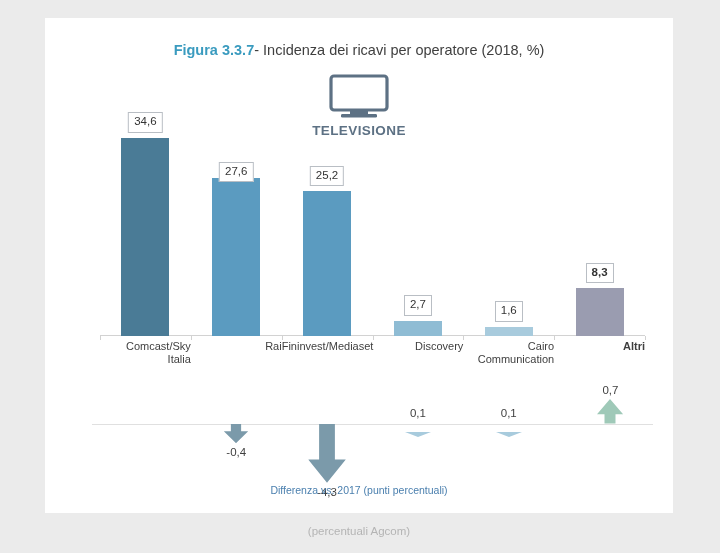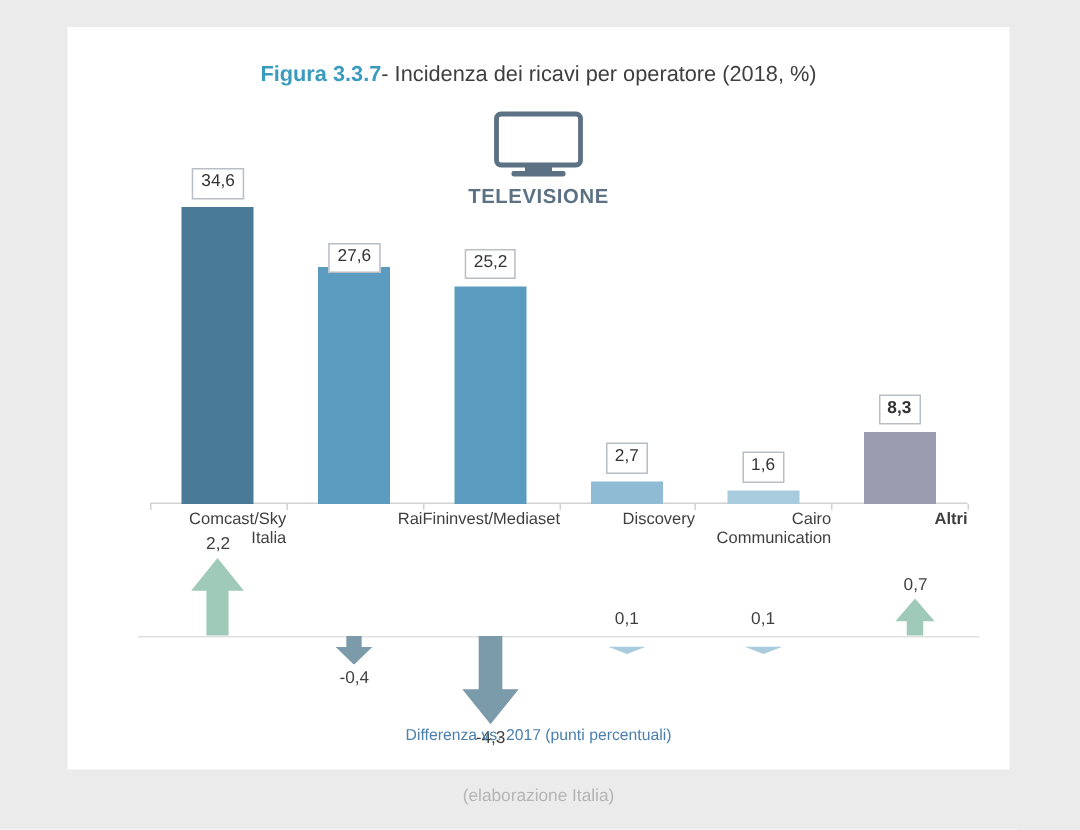--- a/index.html
+++ b/index.html
@@ -244,26 +244,20 @@
       <div class="cat" style="left: 0px; width: 90.8333px;">Comcast/Sky Italia</div>
       <div class="cat" style="left: 90.8333px; width: 90.8333px;">Rai</div>
       <div class="cat" style="left: 181.667px; width: 90.8333px;">Fininvest/Mediaset</div>
       <div class="cat" style="left: 272.5px; width: 90.8333px;">Discovery</div>
       <div class="cat" style="left: 363.333px; width: 90.8333px;">Cairo Communication</div>
       <div class="cat" style="left: 454.167px; width: 90.8333px; font-weight: bold;">Altri</div>
     </div>
 
   <div class="delta">
     <div class="delta-axis"></div>
-  <div class="delta-slot" style="left: 0px; width: 90.8333px;">
-        <div class="arrow-wrap" style="top: 2.4px;"><svg width="35.2" height="51.6" viewBox="0 0 35.2 51.6">
-            <path d="M 17.6 0 L 35.2 21.824 L 24.992000000000004 21.824 L 24.992000000000004 51.6 L 10.208000000000002 51.6 L 10.208000000000002 21.824 L 0 21.824 Z" fill="#9fc9b8"></path>
-          </svg></div>
-        <div class="delta-val" style="top: -12.6px;">2,2</div>
-      </div>
       <div class="delta-slot" style="left: 90.8333px; width: 90.8333px;">
         <div class="arrow-wrap" style="top: 54px;"><svg width="24.4" height="19.2" viewBox="0 0 24.4 19.2">
             <path d="M 12.2 19.2 L 0 7.295999999999999 L 7.076 7.295999999999999 L 7.076 0 L 17.323999999999998 0 L 17.323999999999998 7.295999999999999 L 24.4 7.295999999999999 Z" fill="#7b9aaa"></path>
           </svg></div>
         <div class="delta-val" style="top: 76.2px;">-0,4</div>
       </div>
       <div class="delta-slot" style="left: 181.667px; width: 90.8333px;">
         <div class="arrow-wrap" style="top: 54px;"><svg width="37.6" height="58.800000000000004" viewBox="0 0 37.6 58.800000000000004">
             <path d="M 18.8 58.800000000000004 L 0 35.488 L 10.904 35.488 L 10.904 0 L 26.695999999999998 0 L 26.695999999999998 35.488 L 37.6 35.488 Z" fill="#7b9aaa"></path>
           </svg></div>
@@ -285,13 +279,13 @@
         <div class="arrow-wrap" style="top: 29.4px;"><svg width="26.2" height="24.6" viewBox="0 0 26.2 24.6">
             <path d="M 13.1 0 L 26.2 15.252 L 18.602 15.252 L 18.602 24.6 L 7.598 24.6 L 7.598 15.252 L 0 15.252 Z" fill="#9fc9b8"></path>
           </svg></div>
         <div class="delta-val" style="top: 14.4px;">0,7</div>
       </div>
     </div>
 
   <div class="delta-caption">Differenza vs. 2017 (punti percentuali)</div>
 </div>
 
-<div class="source">(elaborazione Italia)</div>
+<div class="source">(percentuali Agcom)</div>
 
 </body></html>

